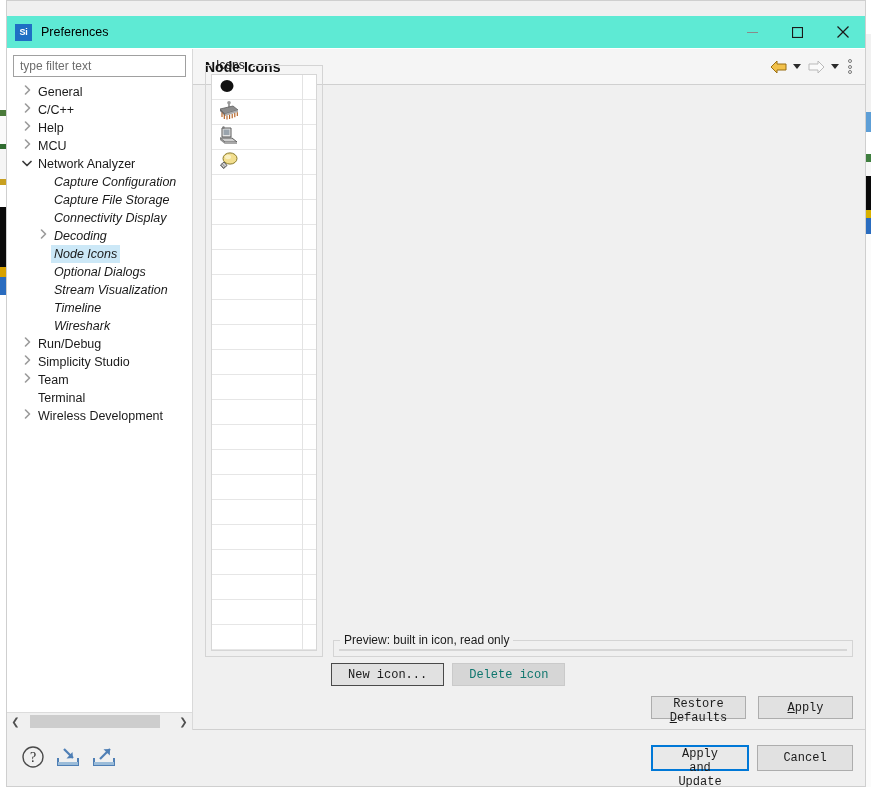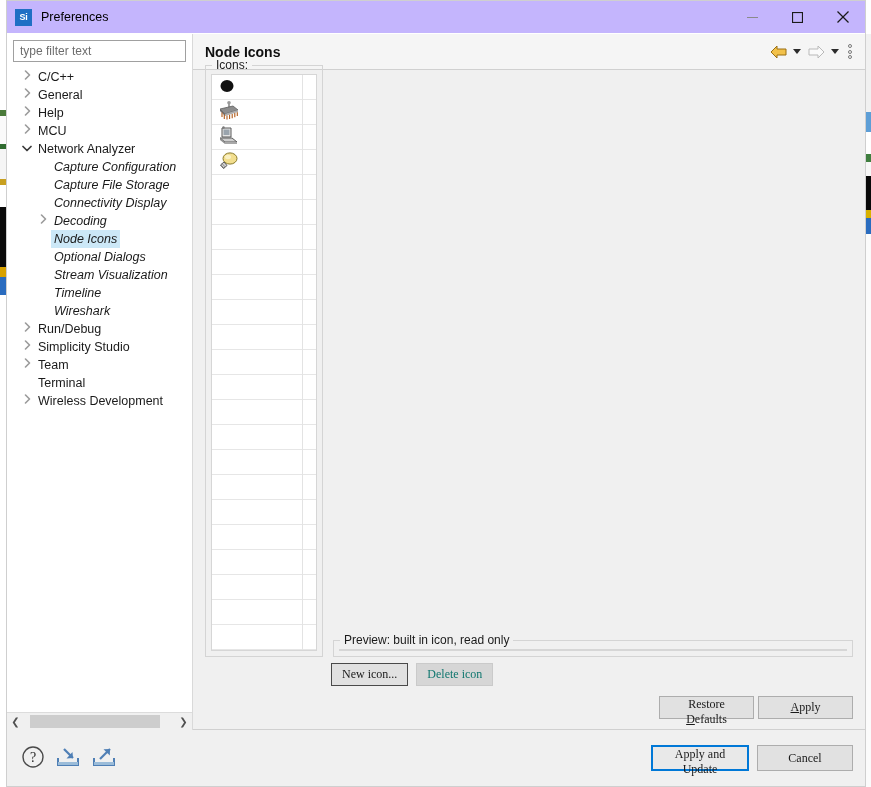--- a/index.html
+++ b/index.html
@@ -30,24 +30,25 @@
     left: 6px; top: 0;
     width: 860px; height: 787px;
     background: #f0f0f0;
     border: 1px solid #cfcfcf;
     display: flex; flex-direction: column;
   }
 
   
   #titlebar {
     height: 33px; min-height: 33px;
-    background: #c4b5fd;
+    background: #5eead4;
     display: flex; align-items: center;
     border-bottom: 1px solid #ffffff;
     position: relative;
+    margin-top: 15px;
   }
   #app-icon {
     width: 17px; height: 17px; margin-left: 8px; margin-right: 9px;
     background: #1f6fc4;
     color: #ffffff;
     font-size: 9px; font-weight: bold;
     display: flex; align-items: center; justify-content: center;
     font-family: "Liberation Sans", sans-serif;
     letter-spacing: -0.3px;
   }
@@ -212,42 +213,42 @@
     border-top: 6px solid transparent;
     border-bottom: 6px solid transparent;
     border-right: 11px solid #a8a8a8;
   }
 
   
   #icon-buttons { display: flex; gap: 8px; padding: 6px 0 0 126px; }
 
   
   button {
-    font-family: Liberation Serif, serif;
+    font-family: Liberation Mono, monospace;
     font-size: 12px;
     background: #e1e1e1;
     border: 1px solid #adadad;
     color: #1a1a1a;
     height: 23px;
-    padding: 0 10px;
+    padding: 0 16px;
     cursor: pointer;
   }
   button.disabled, button:disabled {
     color: #0f766e; background: #d6d6d6; border-color: #cacaca; cursor: default;
   }
   button.focused { border: 1px solid #4a4a4a; }
   button.default-focus {
     border: 2px solid #0078d7;
     background: #e9e9e9;
   }
   .u { text-decoration: underline; }
 
   
   #page-footer {
-    display: flex; justify-content: flex-end; gap: 4px;
+    display: flex; justify-content: flex-end; gap: 12px;
     padding: 10px 12px 10px 12px;
     border-bottom: 1px solid #d0d0d0;
   }
   #page-footer button { width: 95px; }
 
   #dialog-footer {
     height: 56px; min-height: 56px;
     background: #f0f0f0;
     display: flex; align-items: center;
     padding: 0 12px 0 14px;
@@ -316,27 +317,27 @@
 
     <div id="leftpane">
       <div id="filter-wrap">
         <input id="filter-input" type="text" placeholder="type filter text" style="">
       </div>
       <div id="tree">
           <div class="tnode lvl0">
             <span class="arrow"><svg width="7" height="10" viewBox="0 0 7 10">
                 <path d="M1.5 1 L5.5 5 L1.5 9" fill="none" stroke="#9a9a9a" stroke-width="1.6" stroke-linecap="round" stroke-linejoin="round"></path>
               </svg></span>
+            <span class="label">General</span>
+          </div>
+          <div class="tnode lvl0">
+            <span class="arrow"><svg width="7" height="10" viewBox="0 0 7 10">
+                <path d="M1.5 1 L5.5 5 L1.5 9" fill="none" stroke="#9a9a9a" stroke-width="1.6" stroke-linecap="round" stroke-linejoin="round"></path>
+              </svg></span>
             <span class="label">C/C++</span>
-          </div>
-          <div class="tnode lvl0">
-            <span class="arrow"><svg width="7" height="10" viewBox="0 0 7 10">
-                <path d="M1.5 1 L5.5 5 L1.5 9" fill="none" stroke="#9a9a9a" stroke-width="1.6" stroke-linecap="round" stroke-linejoin="round"></path>
-              </svg></span>
-            <span class="label">General</span>
           </div>
           <div class="tnode lvl0">
             <span class="arrow"><svg width="7" height="10" viewBox="0 0 7 10">
                 <path d="M1.5 1 L5.5 5 L1.5 9" fill="none" stroke="#9a9a9a" stroke-width="1.6" stroke-linecap="round" stroke-linejoin="round"></path>
               </svg></span>
             <span class="label">Help</span>
           </div>
           <div class="tnode lvl0">
             <span class="arrow"><svg width="7" height="10" viewBox="0 0 7 10">
                 <path d="M1.5 1 L5.5 5 L1.5 9" fill="none" stroke="#9a9a9a" stroke-width="1.6" stroke-linecap="round" stroke-linejoin="round"></path>

